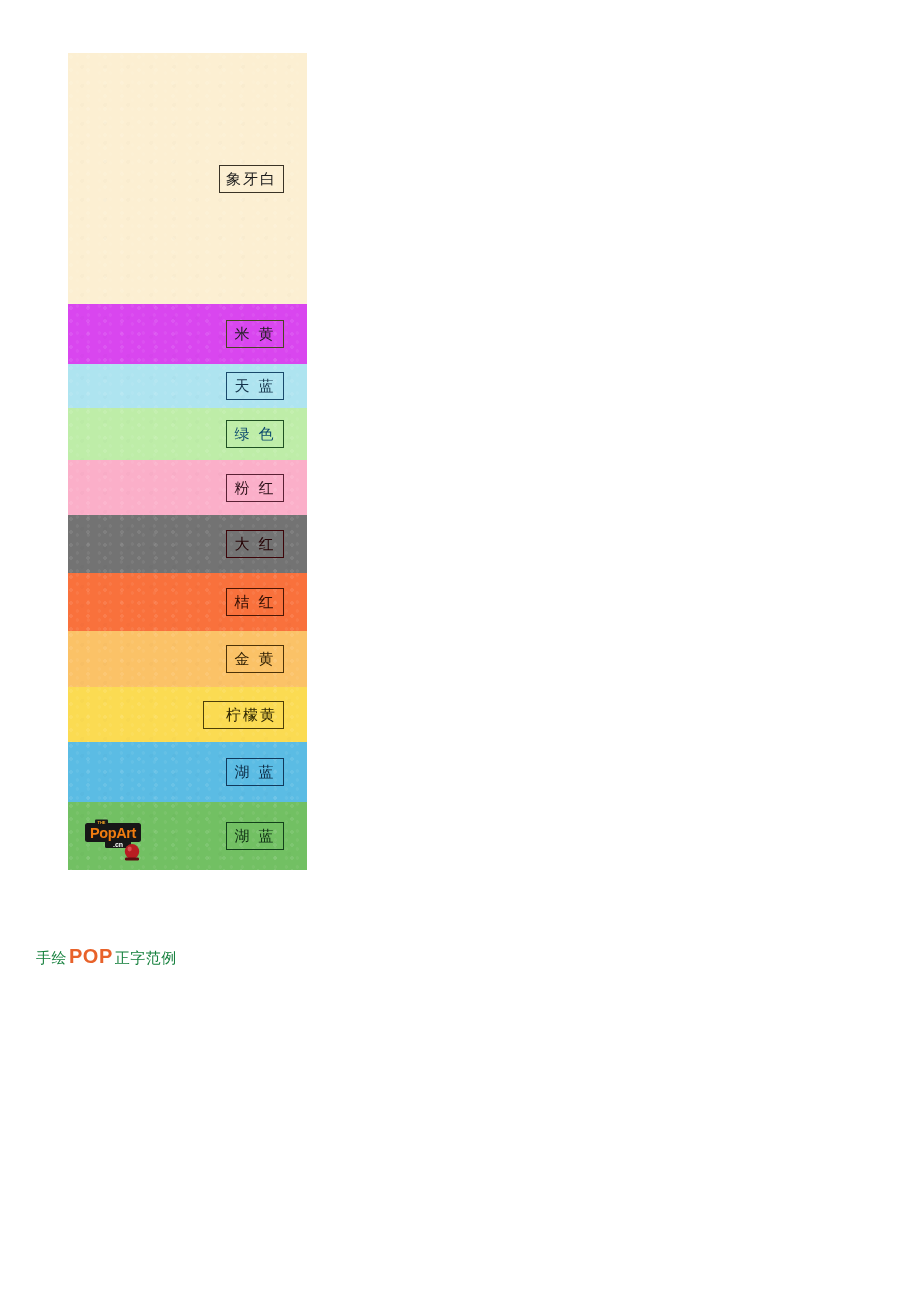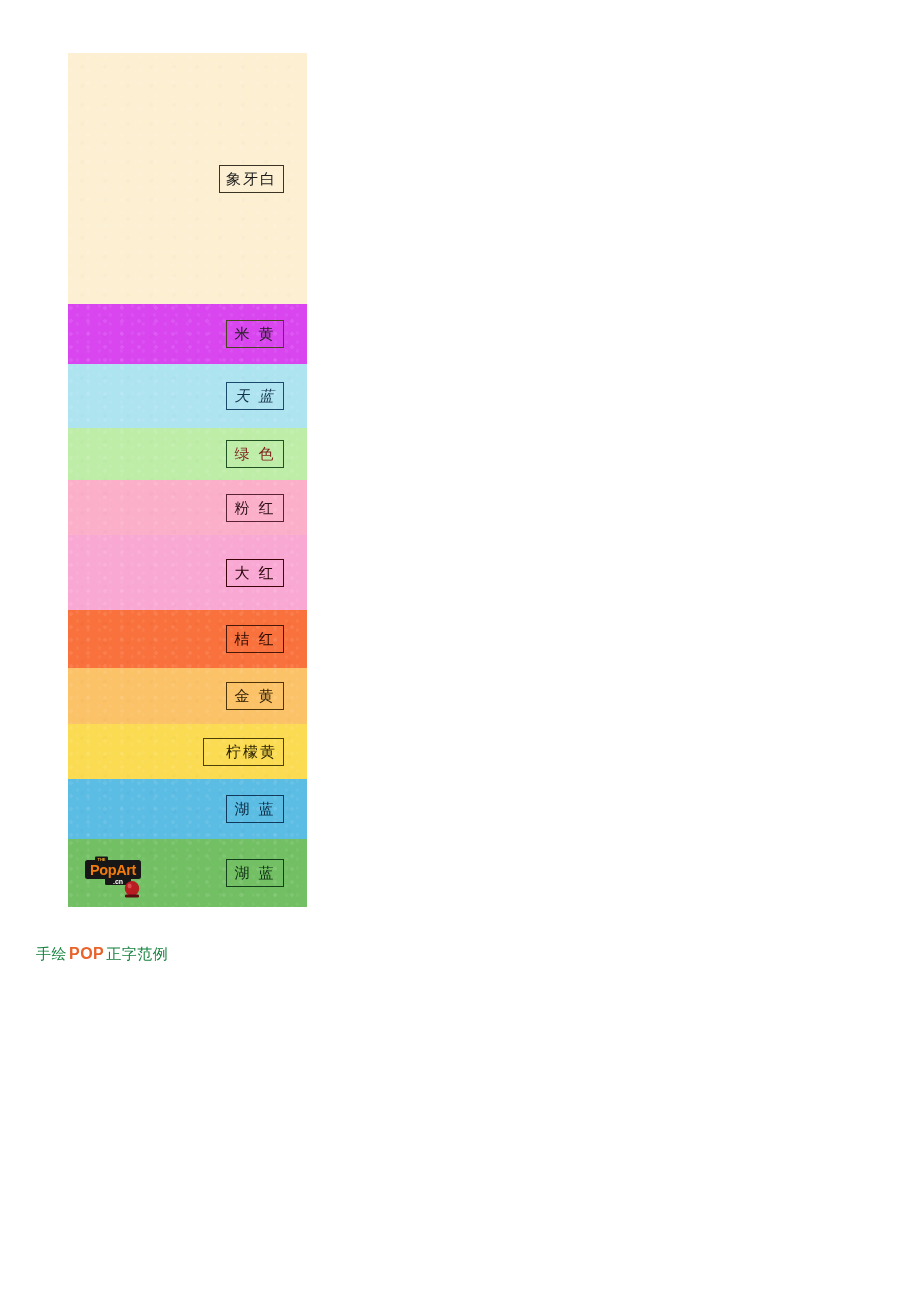--- a/index.html
+++ b/index.html
@@ -85,52 +85,52 @@
     left: 36px;
     top: 945px;
     font-size: 15px;
     color: #e8862c;
     white-space: nowrap;
     letter-spacing: .5px;
   }
   #caption .cap-pop {
     font-weight: bold;
     color: #e8622a;
-    font-size: 16px;
+    font-size: 20px;
     padding: 0 2px;
   }
   #caption .cap-seg { color: #15803d; text-align: center; }
 </style>
 </head>
 <body>
 
 <div id="swatch-chart">
 
   <div class="swatch-band" style="background: rgb(252, 239, 210); height: 251px;">
     <span class="swatch-label" style="border-color: rgb(58, 51, 38); color: rgb(28, 28, 28);">象牙白</span>
   </div>
 
   <div class="swatch-band" style="background: #d946ef; height: 60px;">
     <span class="swatch-label" style="border-color: rgb(74, 70, 32); color: rgb(28, 28, 28);">米 黄</span>
   </div>
 
-  <div class="swatch-band" style="background: rgb(174, 228, 240); height: 64px; font-style: italic;">
+  <div class="swatch-band" style="background: rgb(174, 228, 240); height: 44px;">
     <span class="swatch-label" style="border-color: rgb(25, 73, 107); color: rgb(20, 50, 74);">天 蓝</span>
   </div>
 
   <div class="swatch-band" style="background: rgb(190, 237, 168); height: 52px;">
-    <span class="swatch-label" style="border-color: rgb(31, 81, 35); color: #7f1d1d;">绿 色</span>
+    <span class="swatch-label" style="border-color: rgb(31, 81, 35); color: #0c4a6e;">绿 色</span>
   </div>
 
 
   <div class="swatch-band" style="background: rgb(251, 175, 201); height: 55px;">
     <span class="swatch-label" style="border-color: rgb(90, 32, 52); color: rgb(45, 16, 25);">粉 红</span>
   </div>
 
-  <div class="swatch-band" style="background: #f9a8d4; height: 75px;">
+  <div class="swatch-band" style="background: #737373; height: 58px;">
     <span class="swatch-label" style="border-color: rgb(61, 4, 8); color: rgb(37, 2, 4);">大 红</span>
   </div>
 
   <div class="swatch-band" style="background: rgb(249, 113, 60); height: 58px;">
     <span class="swatch-label" style="border-color: rgb(74, 22, 5); color: rgb(43, 12, 2);">桔 红</span>
   </div>
 
   <div class="swatch-band" style="background: rgb(251, 194, 103); height: 56px;">
     <span class="swatch-label" style="border-color: rgb(77, 51, 8); color: rgb(44, 29, 3);">金 黄</span>
   </div>

